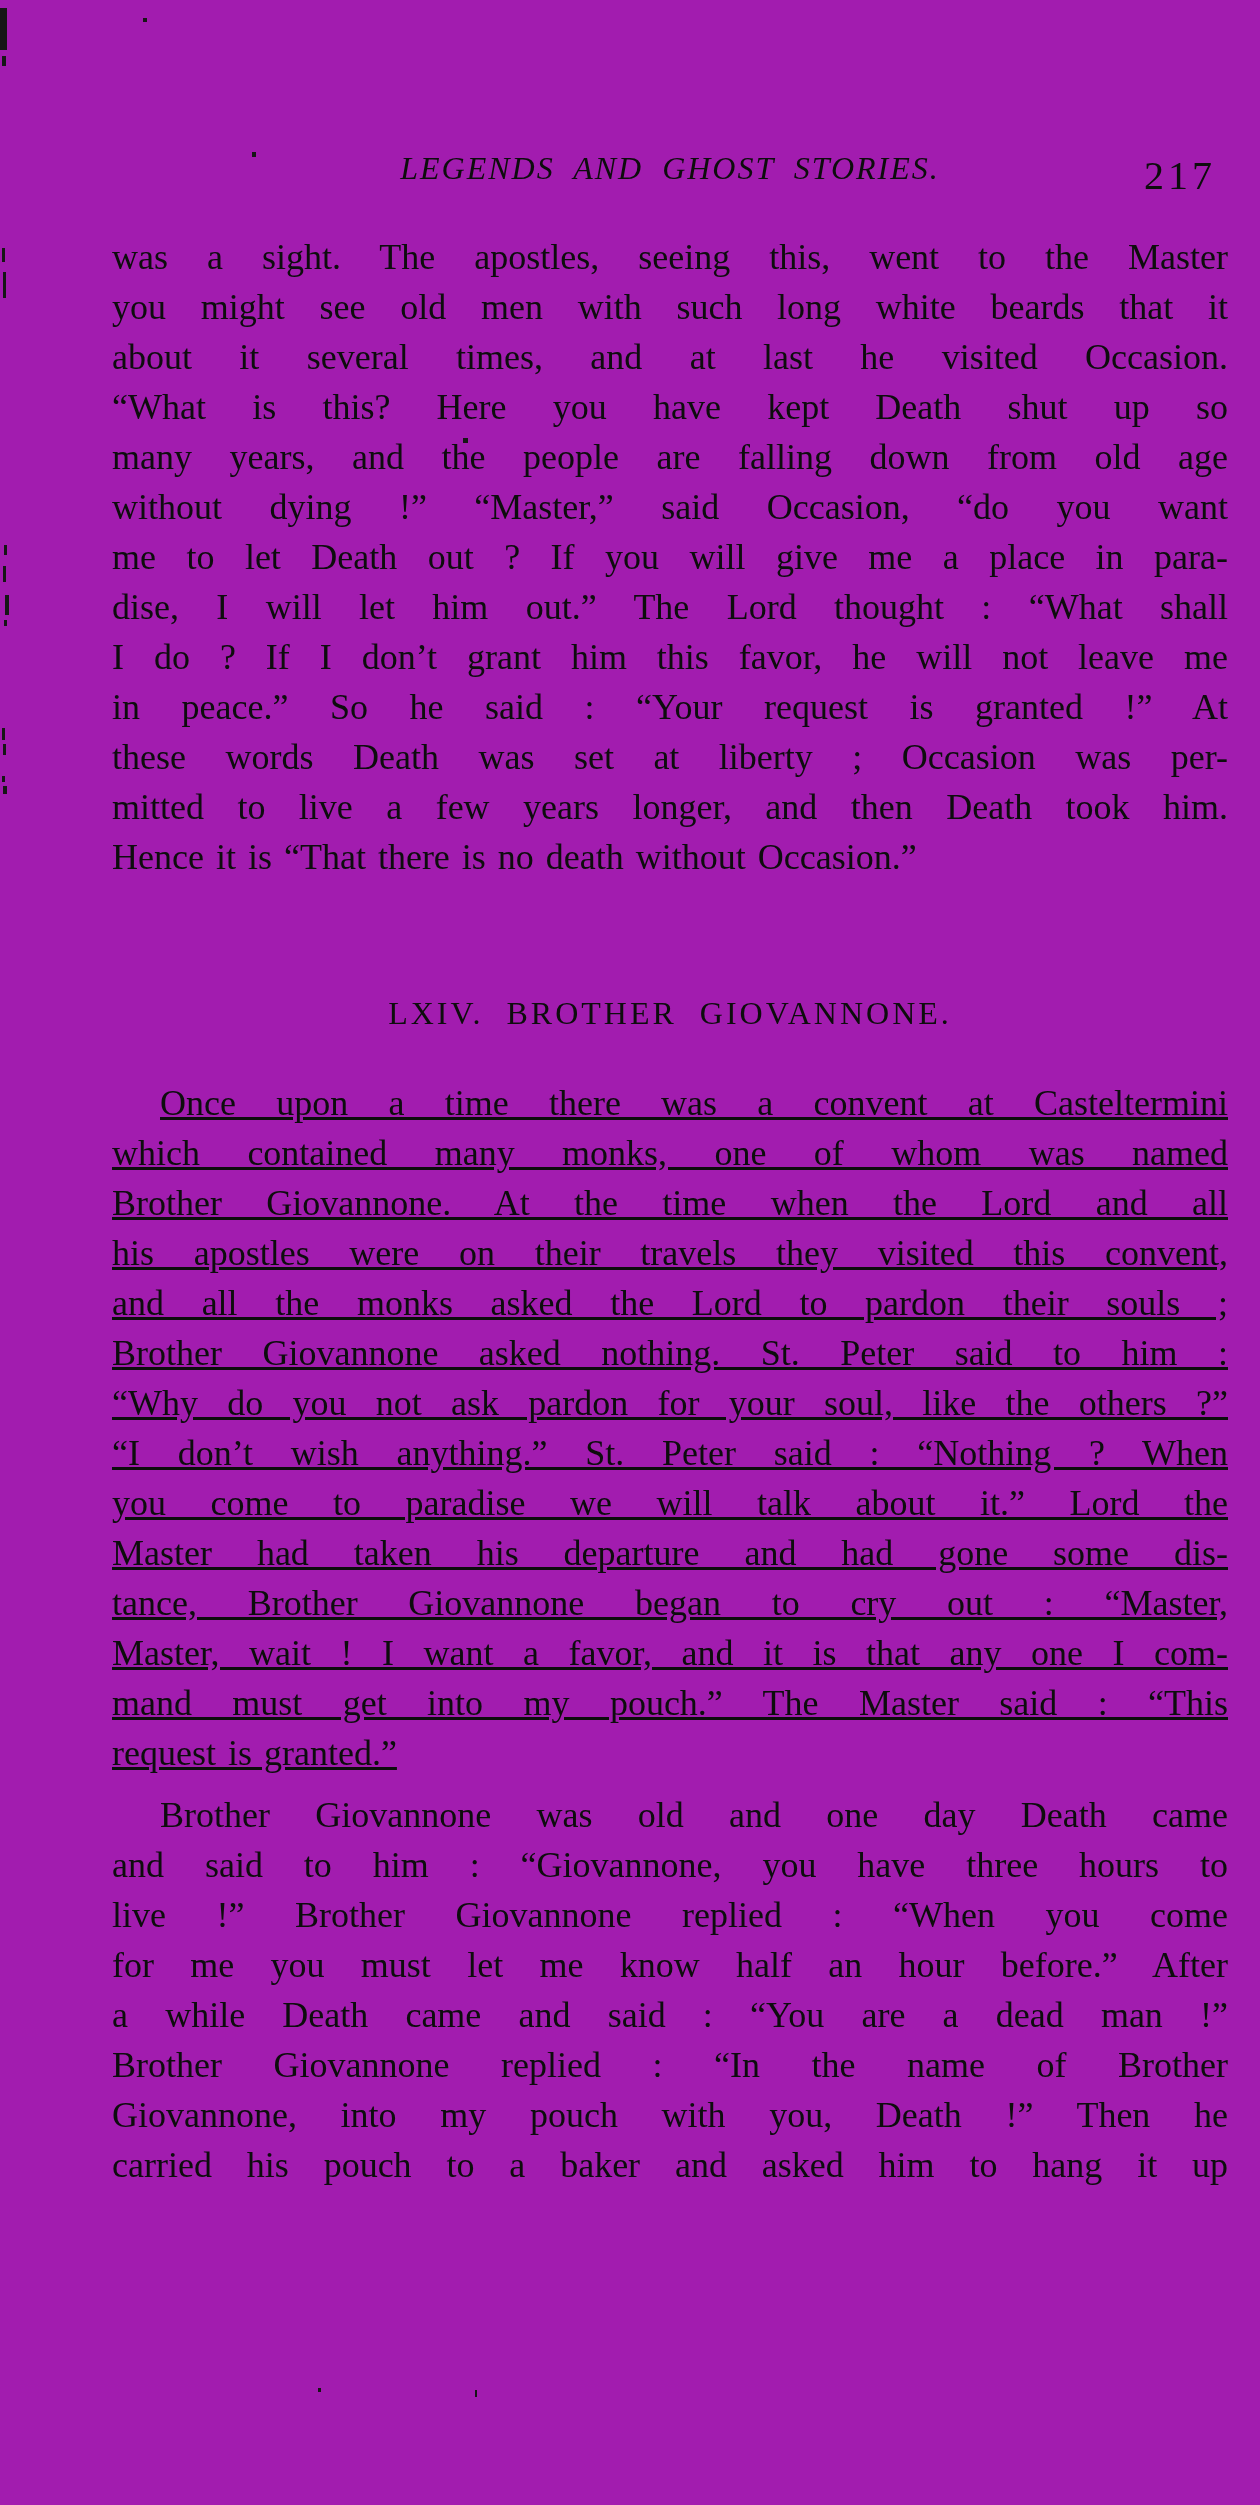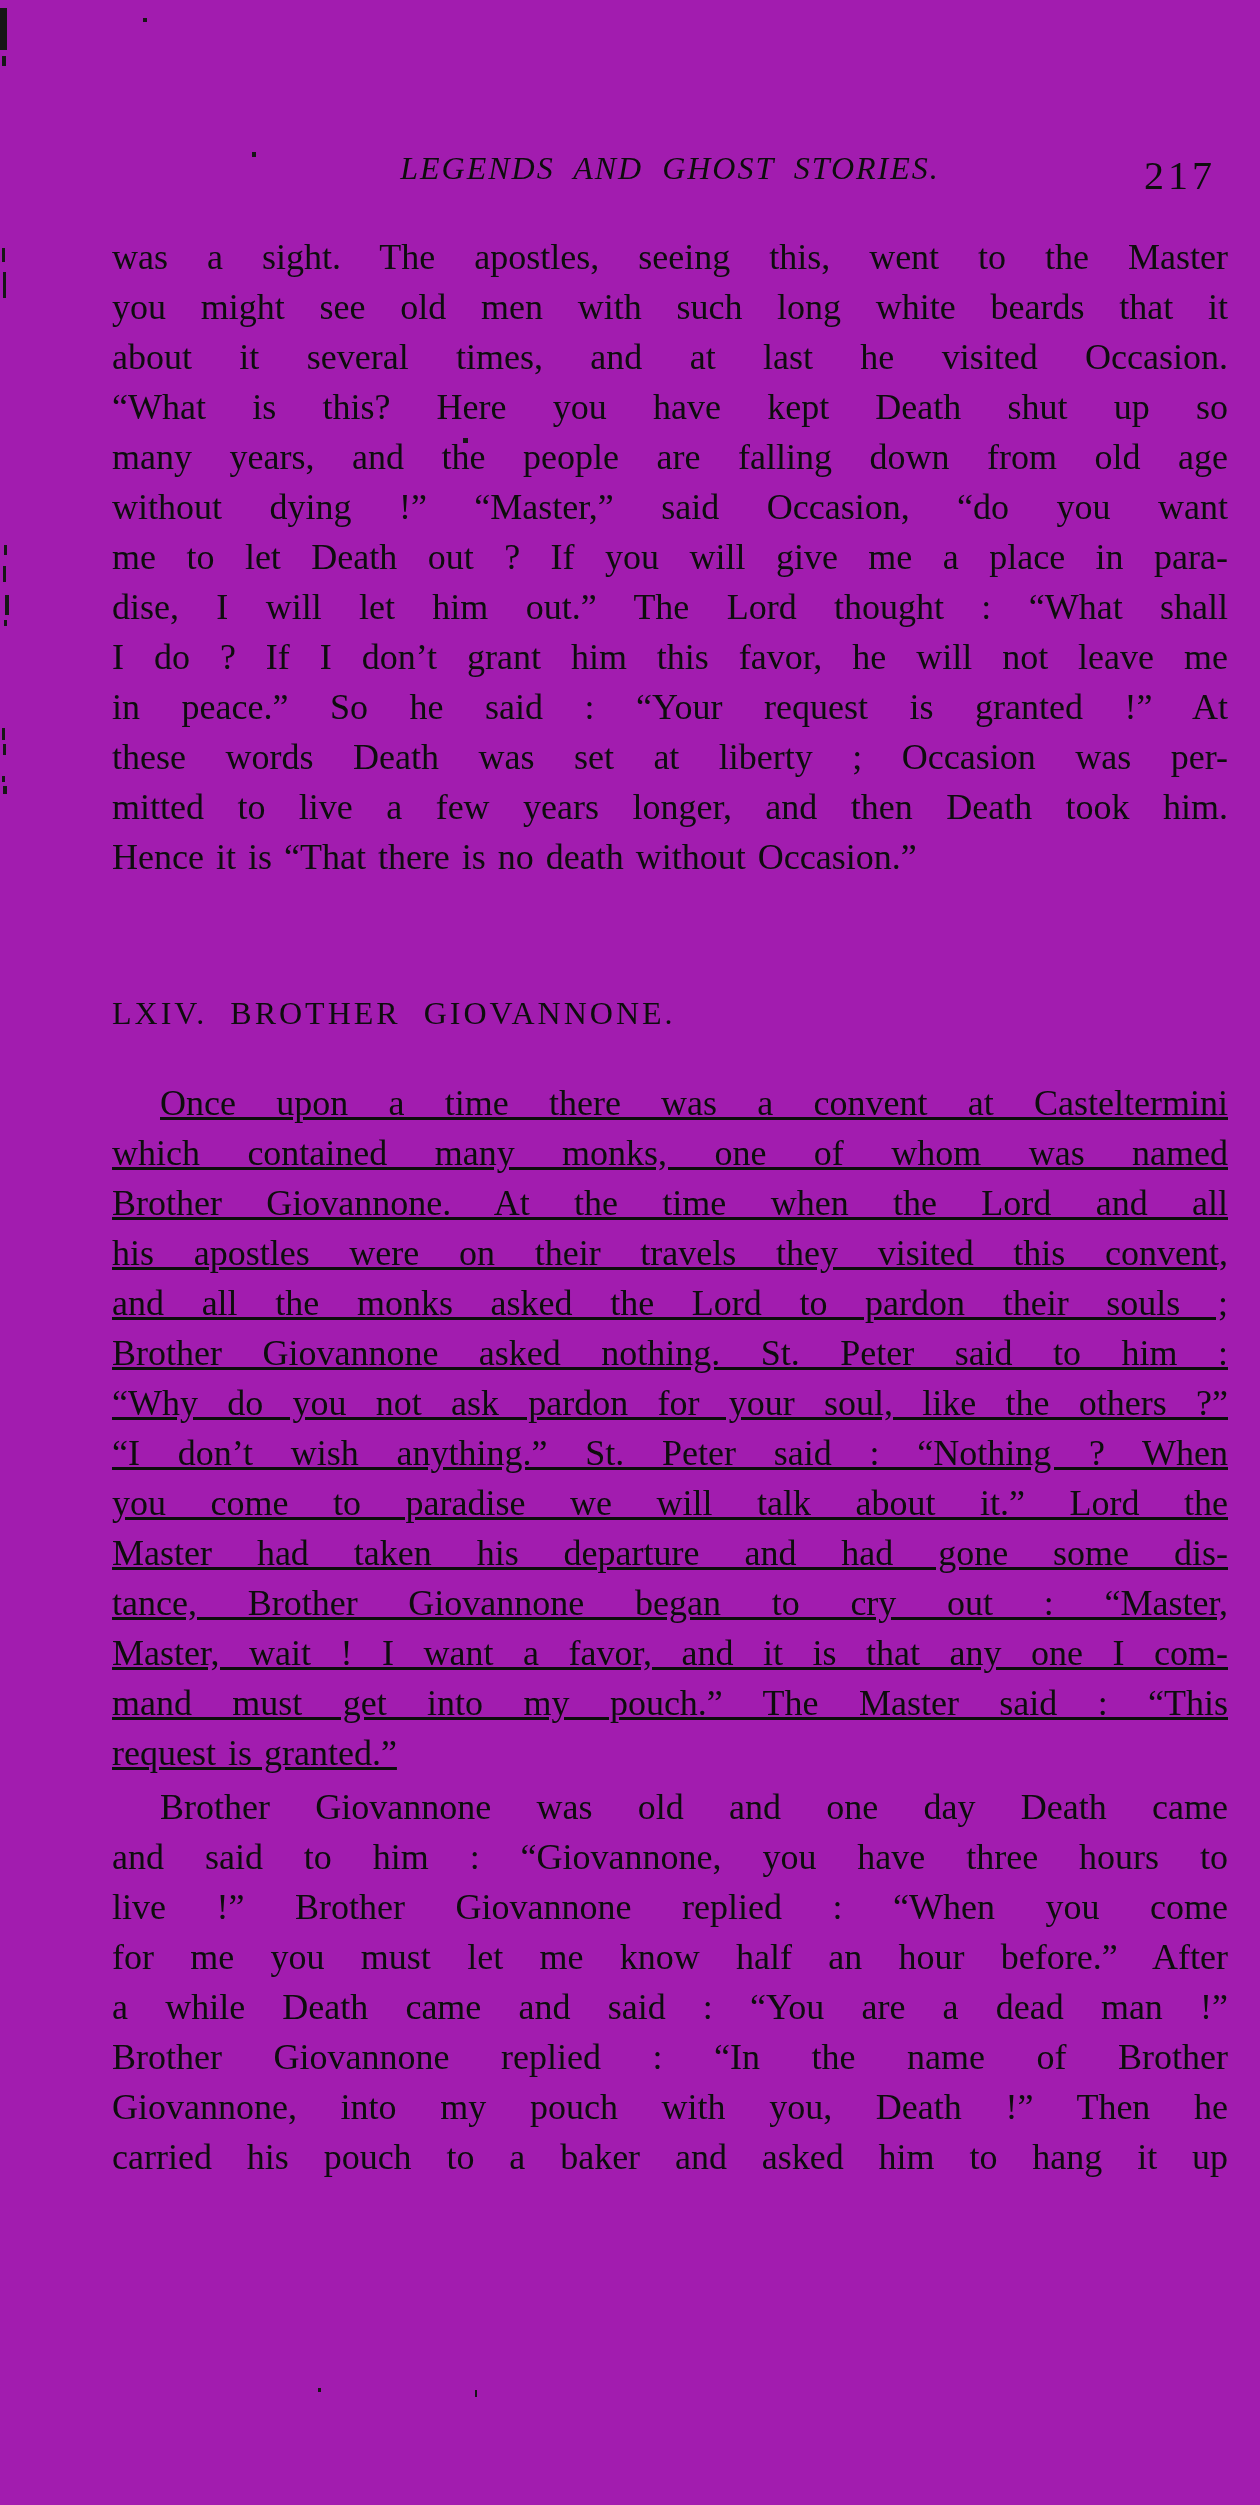--- a/index.html
+++ b/index.html
@@ -52,28 +52,28 @@
   .line {
     height: 50px;
     text-align: justify;
     text-align-last: justify;
   }
   .line.natural { text-align-last: left; }
   .line.indent  { text-indent: 48px; }
 
   .heading {
     height: 50px;
-    text-align: left;
+    text-align: center;
     font-size: 32px;
     letter-spacing: 3px;
     word-spacing: 12px;
   }
   .section-1 { margin-top: 106px; }  
   .section-2 { margin-top: 40px; text-decoration: underline;  }  
-  .section-3 { margin-top: 4px;     }  
+  .section-3 { margin-top: 12px;     }  
 
   
   .speck {
     position: absolute;
     background: #161616;
   }
 </style>
 </head>
 <body>
 

